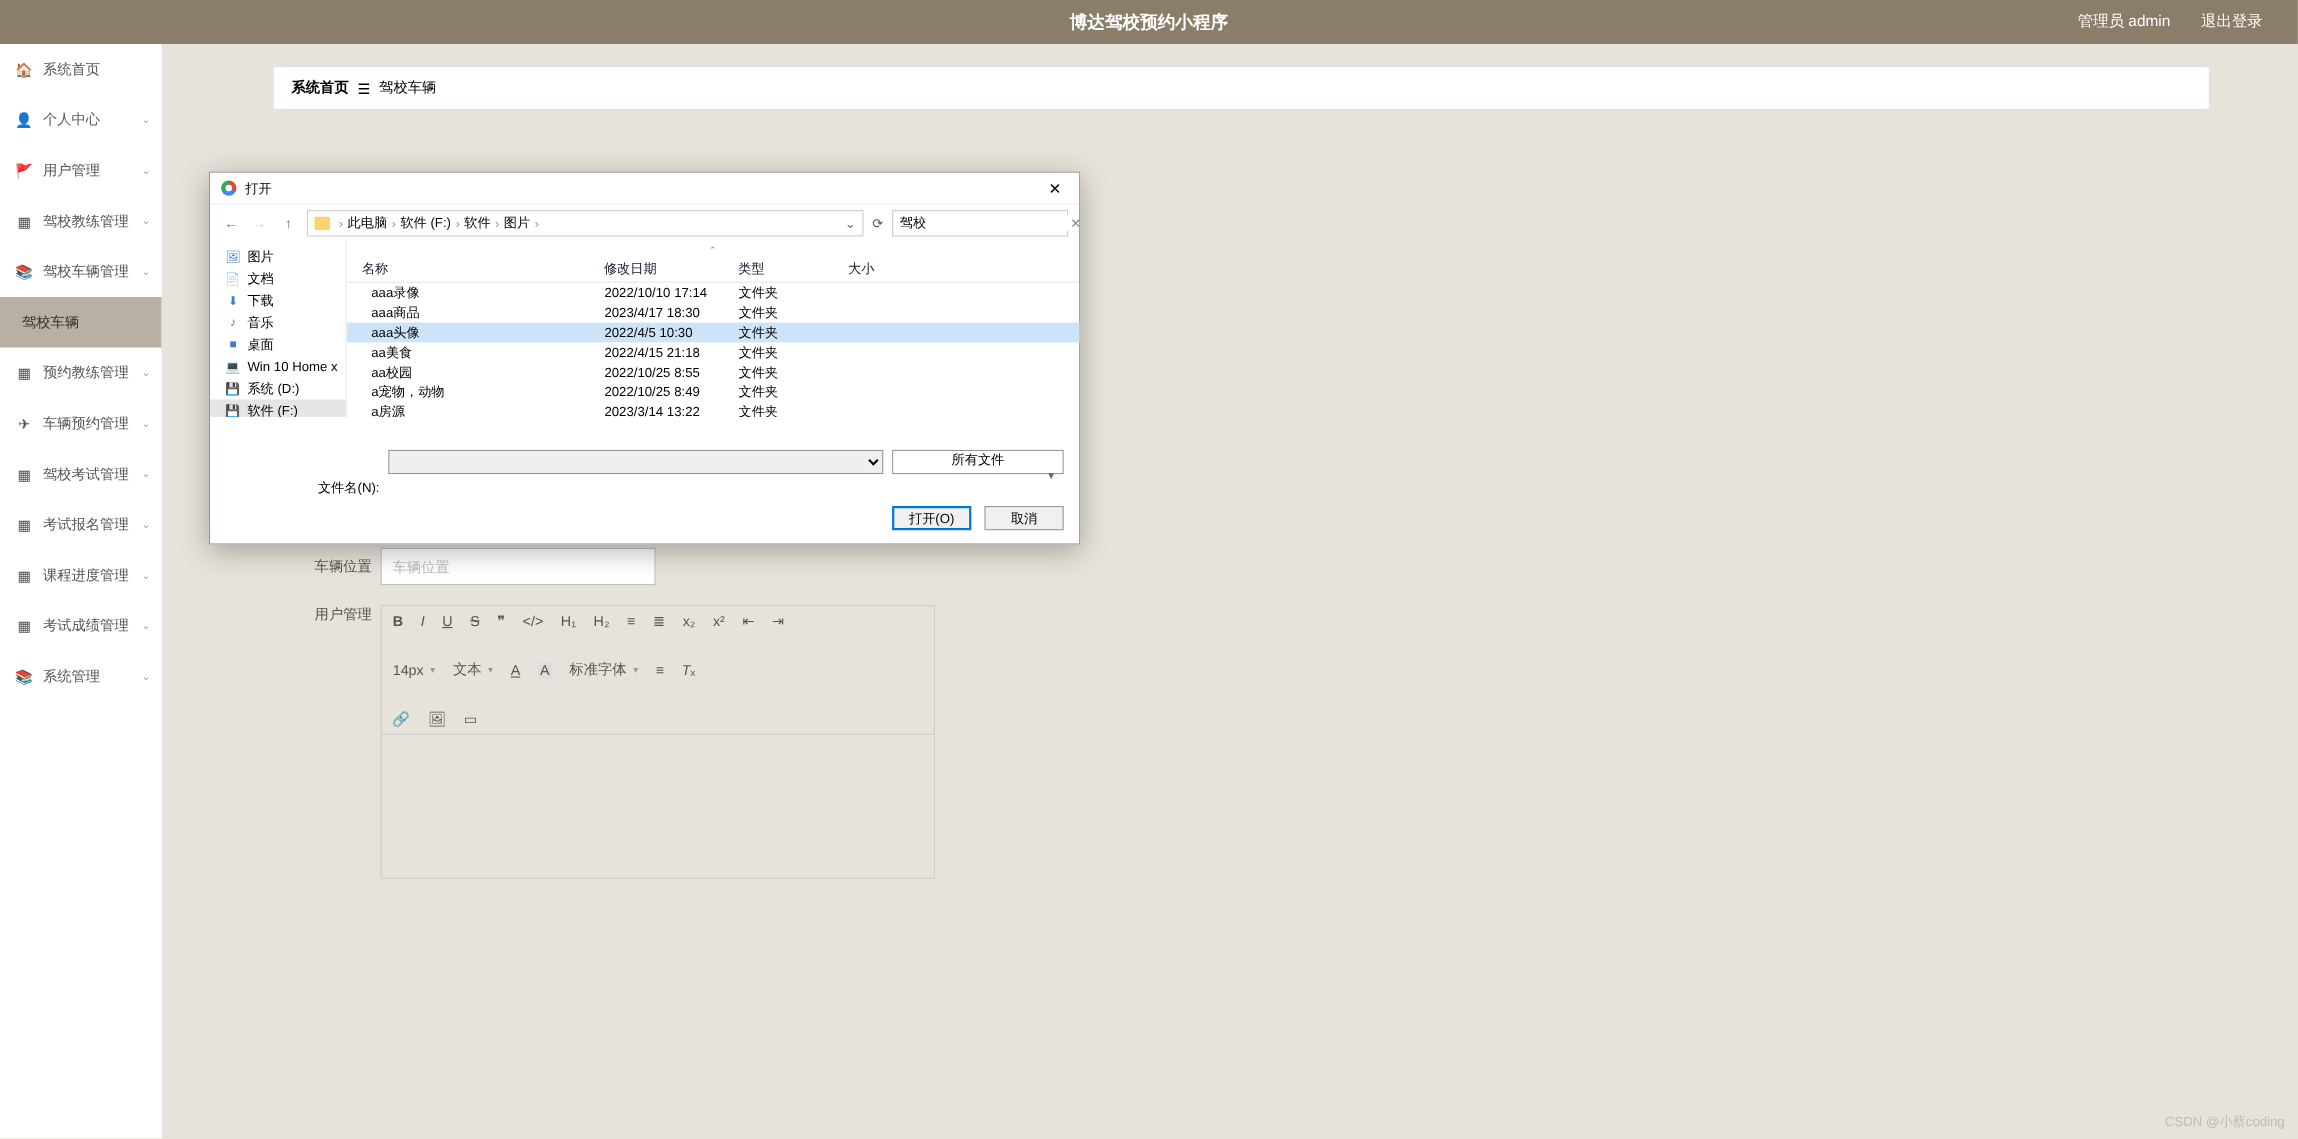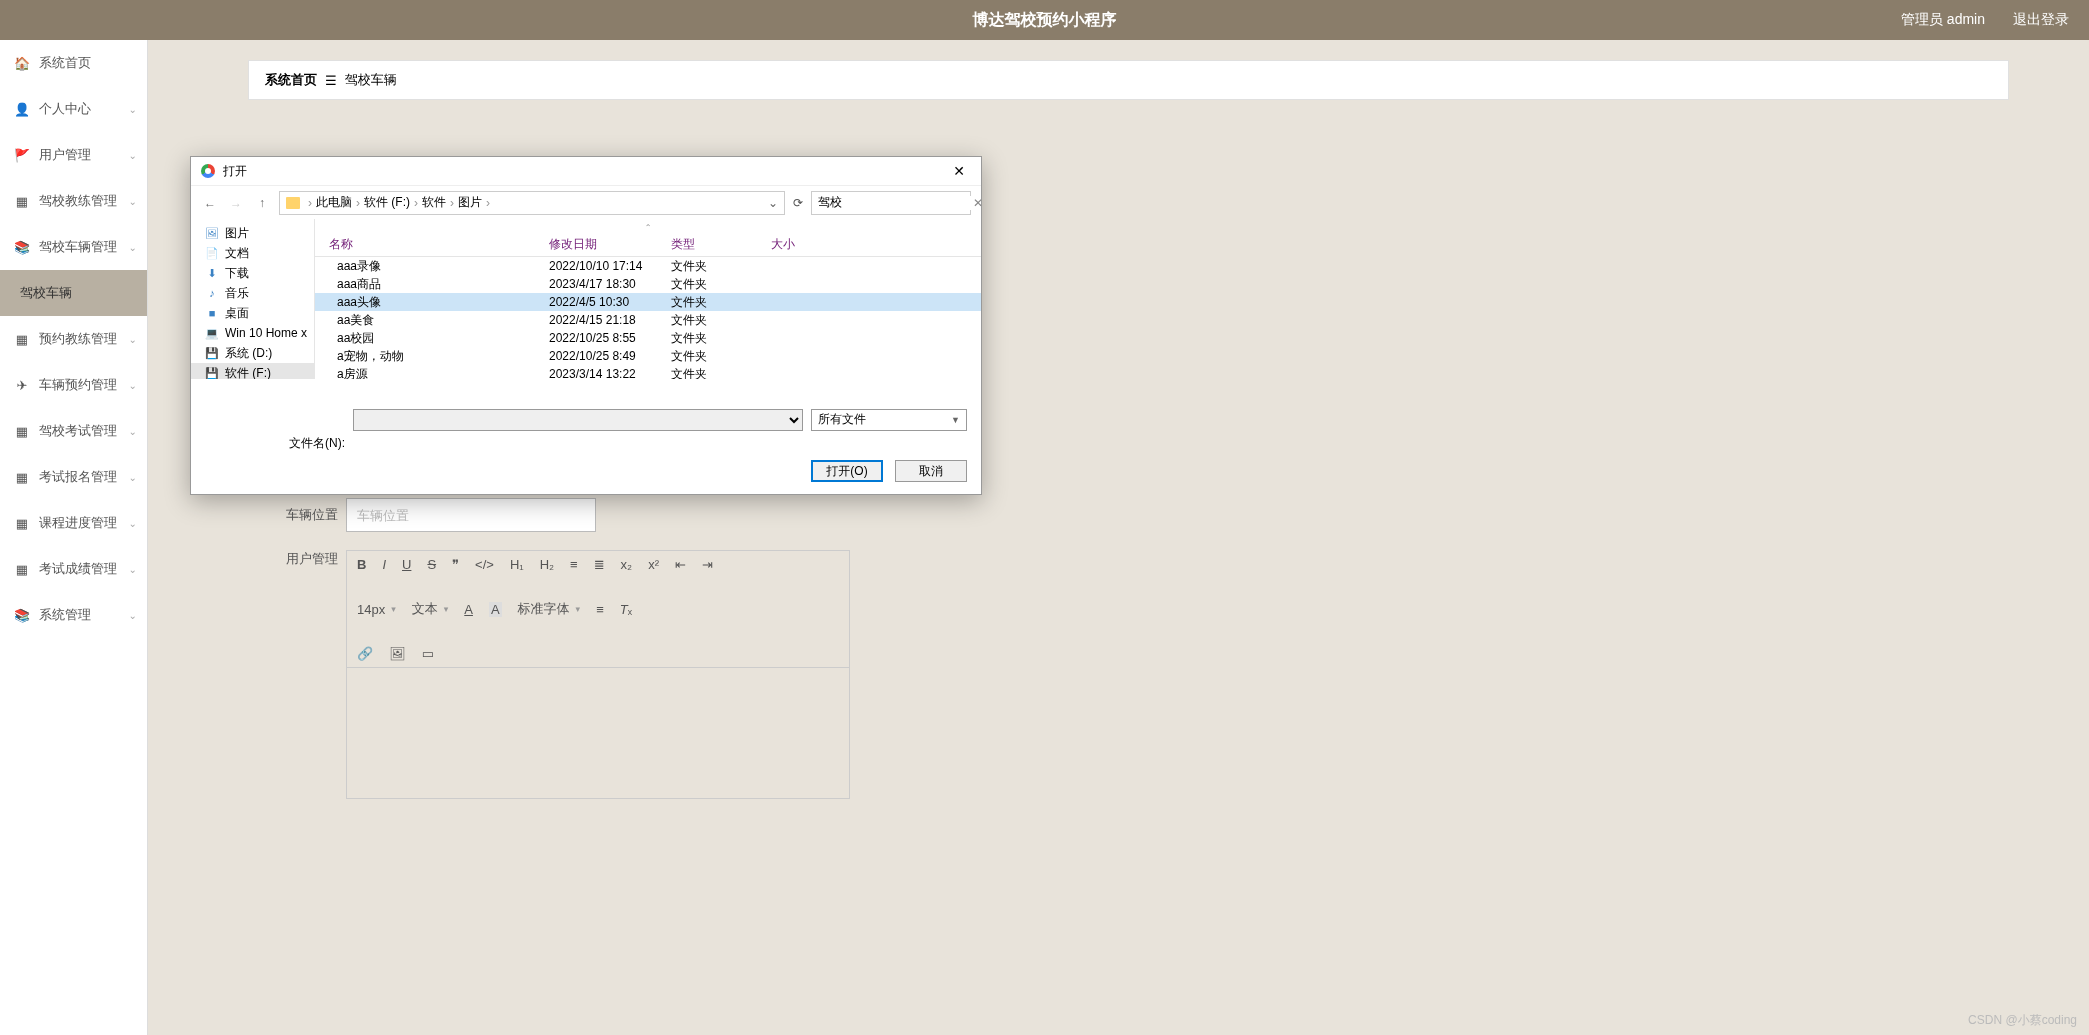--- a/index.html
+++ b/index.html
@@ -1,19 +1,19 @@
 <!DOCTYPE html>
 <html><head>
 <meta charset="utf-8">
 <style>
 * { box-sizing: border-box; margin: 0; padding: 0; font-family: "Microsoft YaHei", Arial, sans-serif; }
 body { background: #e8e3da; overflow: hidden; }
 
 
-.top-header { height: 40px; background: #8a7d6a; display: flex; align-items: center; color: #fff; padding: 0 20px; position: relative; }
+.top-header { height: 40px; background: #8a7d6a; display: flex; align-items: center; color: #fff; padding: 0 32px; position: relative; }
 .app-title { position: absolute; left: 50%; transform: translateX(-50%); font-size: 16px; font-weight: bold; }
 .top-right { margin-left: auto; display: flex; gap: 28px; font-size: 14px; }
 .top-right span { cursor: pointer; }
 
 
 .layout { display: flex; height: calc(100vh - 40px); }
 .sidebar { width: 148px; background: #fff; border-right: 1px solid #ddd; overflow-y: auto; font-size: 13px; }
 .side-item { height: 46px; display: flex; align-items: center; padding: 0 14px; color: #555; cursor: pointer; position: relative; }
 .side-item.active { background: #b8b0a2; color: #333; padding-left: 20px; }
 .side-item .icon { width: 16px; margin-right: 9px; display: inline-flex; justify-content: center; }
@@ -57,36 +57,36 @@
 .dlg-toolbar .right { margin-left: auto; display: flex; gap: 12px; align-items: center; }
 .view-ico { color: #555; cursor: pointer; }
 .help-ico { width: 16px; height: 16px; border-radius: 50%; background: #1a73e8; color: #fff; display: inline-flex; align-items: center; justify-content: center; font-size: 10px; cursor: pointer; }
 
 .dlg-body { display: flex; height: 160px; }
 .nav-tree { width: 124px; border-right: 1px solid #e5e5e5; overflow-y: scroll; padding: 4px 0; }
 .tree-item { height: 20px; display: flex; align-items: center; padding: 0 6px 0 14px; gap: 6px; cursor: pointer; white-space: nowrap; }
 .tree-item.sel { background: #e5e5e5; }
 .tree-ico { width: 14px; display: inline-flex; justify-content: center; font-size: 11px; }
 .file-list { flex: 1; display: flex; flex-direction: column; overflow: hidden; position: relative; }
-.fl-header { display: flex; height: 24px; align-items: center; border-bottom: 1px solid #e5e5e5; color: #701a75; padding-left: 14px; }
+.fl-header { display: flex; height: 24px; align-items: center; border-bottom: 1px solid #e5e5e5; color: #0f172a; padding-left: 14px; }
 .col-name { width: 220px; }
 .col-date { width: 122px; }
 .col-type { width: 100px; }
 .col-size { width: 60px; }
 .fl-rows { flex: 1; overflow-y: scroll; }
 .fl-row { display: flex; height: 18px; align-items: center; padding-left: 14px; cursor: pointer; }
 .fl-row.sel { background: #cce4f7; }
 .fl-row .folder-ico { width: 14px; height: 11px; background: #ffd36b; border-radius: 1px; margin-right: 8px; }
 .sort-arrow { font-size: 8px; color: #888; text-align: center; width: 100%; }
 
 .dlg-footer { padding: 8px 14px 12px; }
 .fn-row { display: flex; align-items: center; gap: 8px; margin-bottom: 8px; }
 .fn-label { width: 140px; text-align: right; margin-top: 48px; }
 .fn-input { flex: 1; height: 22px; border: 1px solid #999; }
-.type-sel { width: 156px; height: 22px; border: 1px solid #999; display: flex; align-items: center; padding: 0 6px; }
+.type-sel { width: 156px; height: 22px; border: 1px solid #999; display: flex; align-items: center; padding: 0 6px; flex-direction: column; }
 .type-sel .dd { margin-left: auto; color: #666; font-size: 9px; }
 .btn-row { display: flex; justify-content: flex-end; gap: 12px; }
 .dlg-btn { width: 72px; height: 22px; border: 1px solid #999; background: #f0f0f0; cursor: pointer; font-size: 12px; }
 .dlg-btn.primary { border: 2px solid #0078d4; }
 
 .watermark { position: fixed; right: 12px; bottom: 6px; color: #bbb; font-size: 12px; }
 </style>
 </head>
 <body>
 

